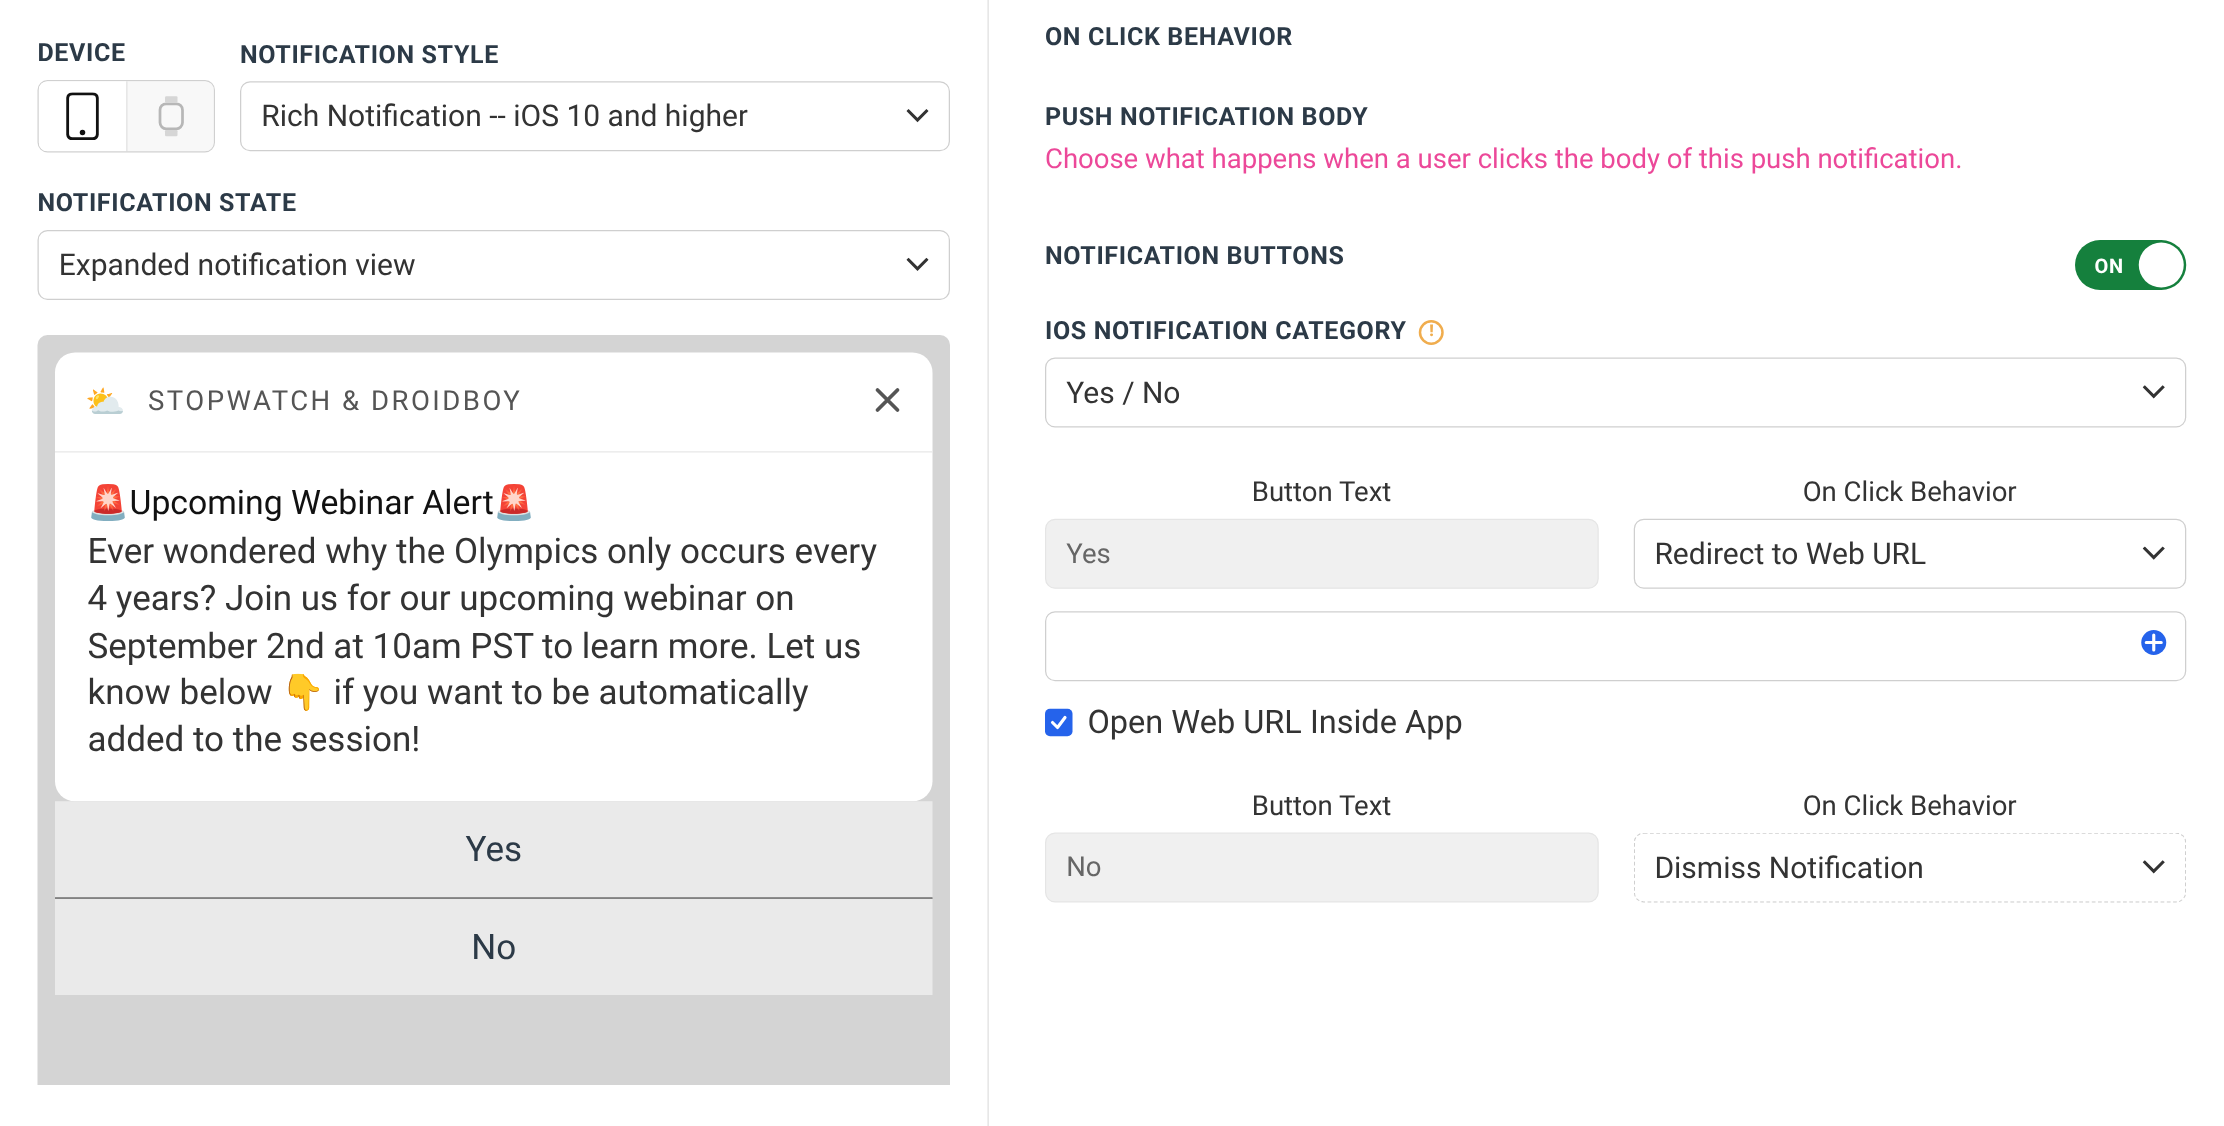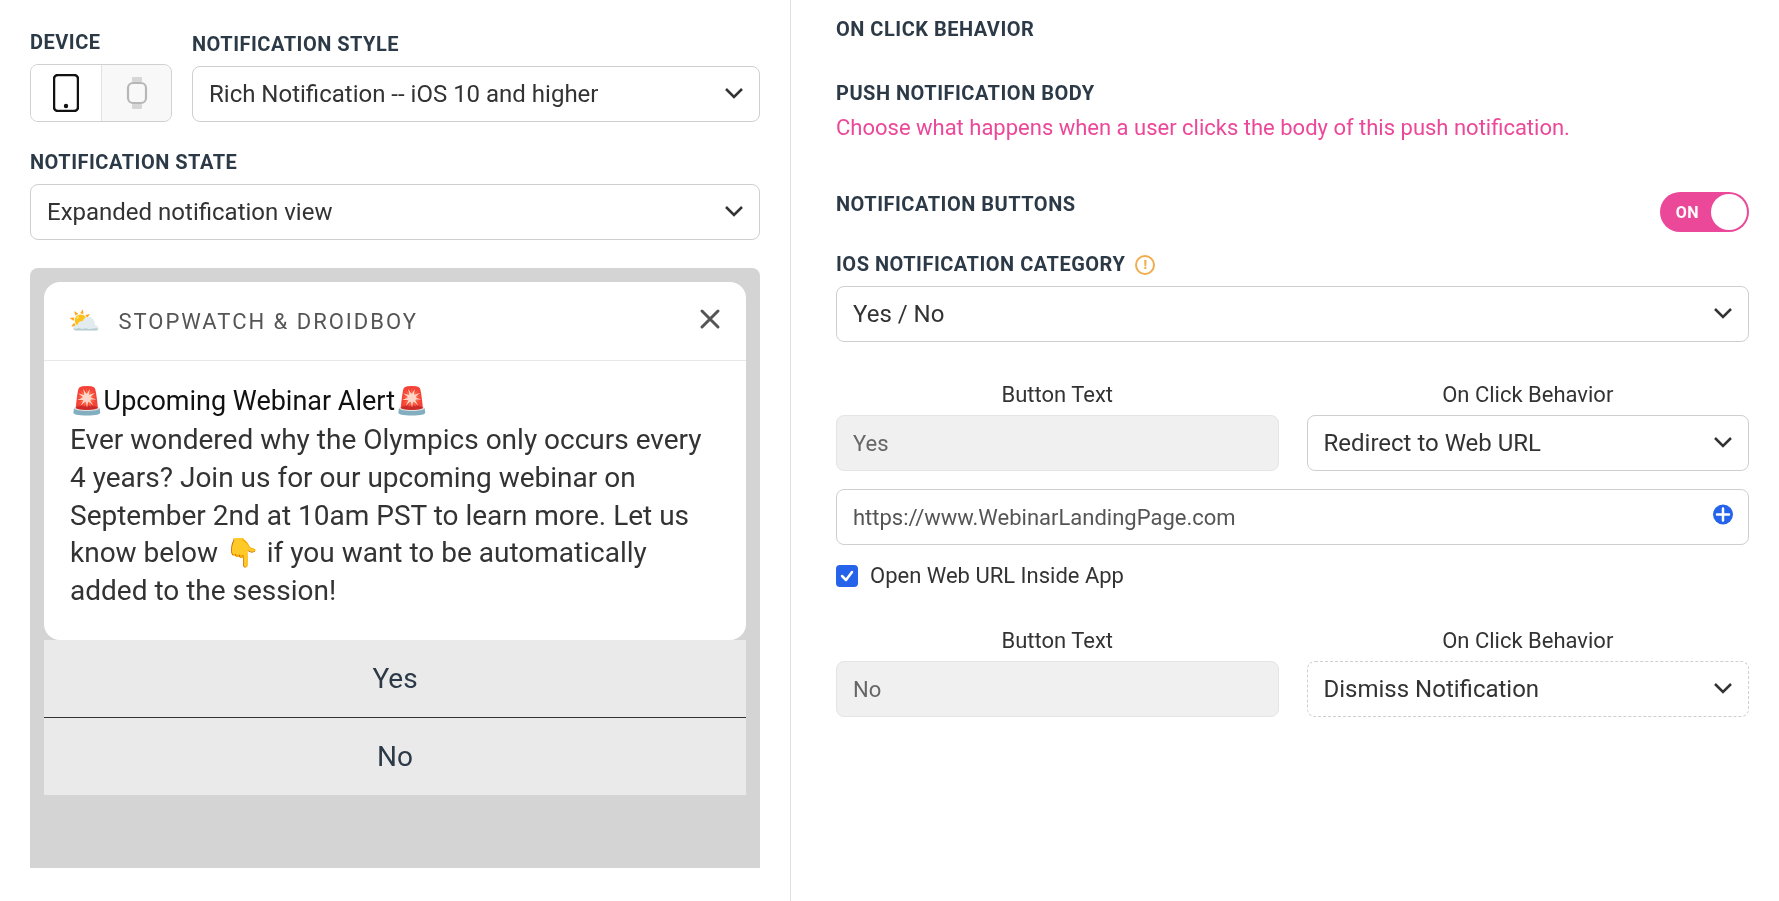--- a/index.html
+++ b/index.html
@@ -6,21 +6,21 @@
   html, body { width: 1779px; height: 901px; font-family: -apple-system, BlinkMacSystemFont, "Segoe UI", Roboto, sans-serif; color: #2c3a47; }
   body { display: flex; }
 
   .left-pane { width: 790px; padding: 30px 30px 0 30px; position: relative; }
   .divider { width: 1px; background: #e0e0e0; height: 100%; }
   .right-pane { flex: 1; padding: 11px 30px 0 45px; }
 
   .label-small { font-size: 20px; font-weight: 700; letter-spacing: 0.5px; color: #2c3a47; margin-bottom: 10px; text-transform: uppercase; }
   .sublabel { font-size: 22px; color: #ec4899; margin-top: 6px; margin-bottom: 22px; }
 
-  .row { display: flex; gap: 20px; align-items: flex-end; margin-bottom: 28px; }
+  .row { display: flex; gap: 20px; align-items: center; margin-bottom: 28px; }
 
   
   .device-toggle { display: inline-flex; border: 1px solid #d0d0d0; border-radius: 8px; overflow: hidden; }
   .device-btn { width: 70px; height: 56px; display: flex; align-items: center; justify-content: center; background: #fff; cursor: pointer; }
   .device-btn.active { background: #fff; }
   .device-btn.inactive { background: #f3f3f3; opacity: 0.6; }
   .device-btn + .device-btn { border-left: 1px solid #d0d0d0; }
 
   .select { position: relative; width: 100%; height: 56px; border: 1px solid #cfcfcf; border-radius: 8px; background: #fff; display: flex; align-items: center; padding: 0 50px 0 16px; font-size: 24px; color: #333; cursor: pointer; }
   .select.dashed { border-style: dashed; }
@@ -41,31 +41,31 @@
   .pv-body { padding: 24px 26px 30px 26px; }
   .pv-title { font-size: 27px; font-weight: 400; color: #111; margin-bottom: 4px; }
   .pv-text { font-size: 28px; color: #333; line-height: 1.35; }
   .pv-actions { }
   .pv-action { background: #eaeaea; text-align: center; font-size: 28px; padding: 22px 0; border-bottom: 1px solid #333; cursor: pointer; }
   .pv-action:last-child { border-bottom: none; }
 
   .section-hdr-row { display: flex; align-items: flex-start; justify-content: space-between; margin-top: 52px; margin-bottom: 20px; }
 
   
-  .toggle { display: inline-flex; align-items: center; gap: 2px; background: #ec4899; border-radius: 999px; padding: 2px; height: 40px; cursor: pointer; }
+  .toggle { display: inline-flex; align-items: center; gap: 2px; background: #15803d; border-radius: 999px; padding: 2px; height: 40px; cursor: pointer; }
   .toggle .lbl { color: #fff; font-size: 16px; font-weight: 700; padding: 0 10px 0 14px; letter-spacing: 0.5px; }
   .toggle .knob { width: 36px; height: 36px; border-radius: 50%; background: #fff; }
   .field-label-md { font-size: 22px; color: #333; margin-bottom: 8px; }
 
   .two-col { display: flex; gap: 28px; margin-bottom: 18px; text-align: center; }
   .two-col > div { flex: 1; }
 
   .check-row { display: flex; align-items: center; gap: 12px; margin-top: 18px; margin-bottom: 40px; }
   .checkbox { width: 22px; height: 22px; border-radius: 4px; background: #2563eb; display: flex; align-items: center; justify-content: center; cursor: pointer; }
-  .check-label { font-size: 22px; color: #333; }
+  .check-label { font-size: 26px; color: #333; }
 
   .info-badge { display: inline-flex; width: 20px; height: 20px; border: 2px solid #f0ad4e; border-radius: 50%; align-items: center; justify-content: center; color: #f0ad4e; font-size: 13px; font-weight: 900; margin-left: 6px; vertical-align: 2px; }
 </style>
 </head>
 <body>
 
 <div class="left-pane">
 
   <div class="row">
     <div>
@@ -179,21 +179,20 @@
         <span class="caret">
             <svg width="18" height="12" viewBox="0 0 18 12">
               <path d="M1 1 L9 9 L17 1" fill="none" stroke="#333" stroke-width="2.5"></path>
             </svg>
           </span>
       </div>
     </div>
   </div>
 
   <div class="text-input">
-    <span>https://www.WebinarLandingPage.com</span>
     <span class="plus">
       <svg width="22" height="22" viewBox="0 0 22 22">
           <circle cx="11" cy="11" r="10" fill="#2563eb"></circle>
           <path d="M11 5 V17 M5 11 H17" stroke="#fff" stroke-width="2.5" stroke-linecap="round"></path>
         </svg>
     </span>
   </div>
 
   <div class="check-row">
     <div class="checkbox">

